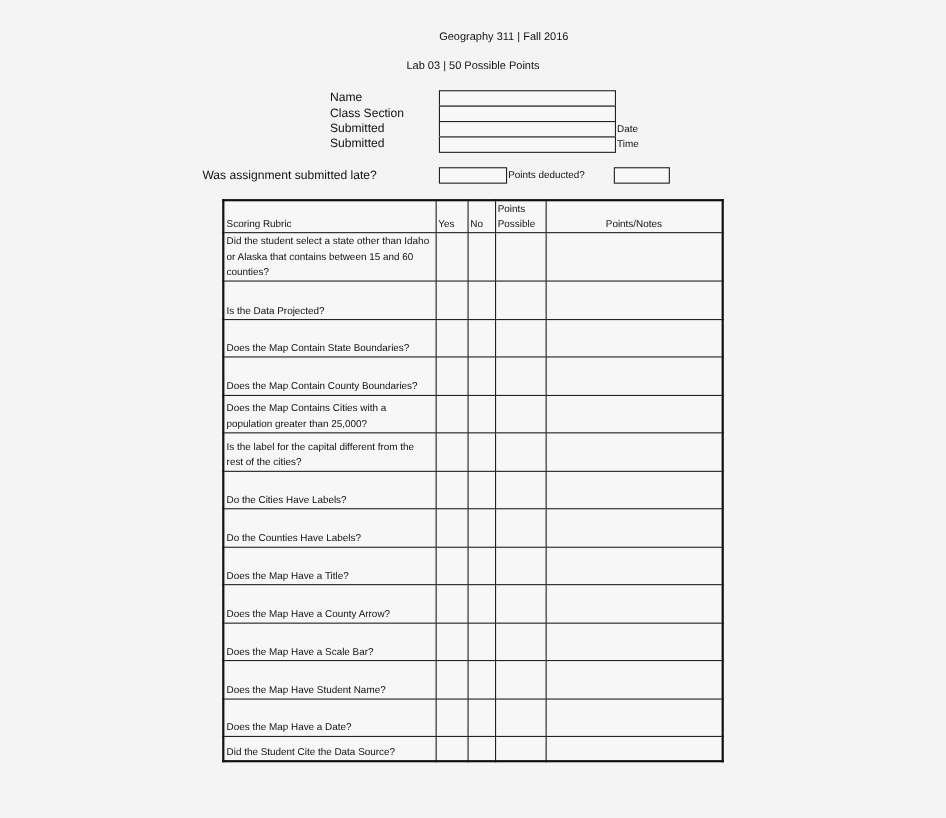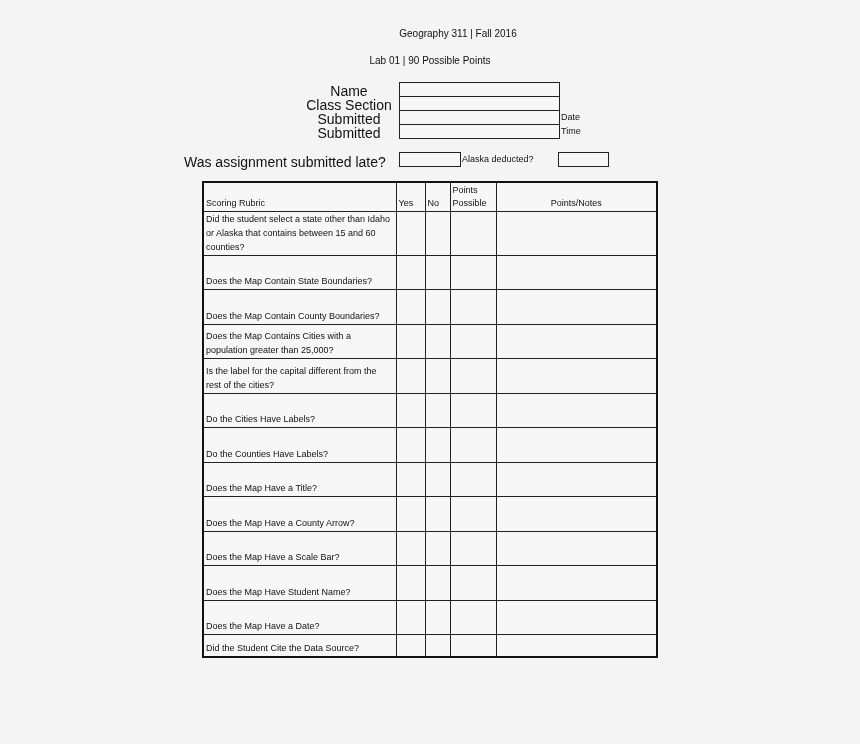--- a/index.html
+++ b/index.html
@@ -1,72 +1,79 @@
 <!DOCTYPE html>
 <html><head>
 <meta charset="utf-8">
 <style>
   html, body { margin:0; padding:0; }
   body { width:860px; height:744px; background:#f4f4f4; position:relative; overflow:hidden;
          font-family:"Liberation Sans", sans-serif; color:#111; }
   .abs { position:absolute; }
   .hdr { left:0; width:860px; text-align:center; font-size:10px; }
-  .lbl { font-size:14px; text-align:center; white-space:nowrap; }
+  .lbl { font-size:11px; text-align:left; white-space:nowrap; }
   .lbl-l { font-size:9px; text-align:left; white-space:nowrap; }
   .box { border:1px solid #222; background:#f7f7f7; box-sizing:border-box; }
   table.rubric { position:absolute; left:202px; top:181px; border-collapse:collapse;
                  border:2px solid #111; table-layout:fixed; width:456px; }
   table.rubric td { border:1.5px solid #222; font-size:9px; vertical-align:bottom;
                     padding:0 2px 1px 2px; line-height:14px; background:#f7f7f7; overflow:hidden; }
   .c0 { width:193px; } .c1 { width:29px; } .c2 { width:25px; } .c3 { width:46px; } .c4 { width:auto; }
   .center { text-align:center; }
 </style>
 </head>
 <body>
 
 <div class="abs hdr" style="top:28px;padding-left:28px;">Geography 311 | Fall 2016</div>
-<div class="abs hdr" style="top:55px;">Lab 01 | 90 Possible Points</div>
+<div class="abs hdr" style="top:55px;">Lab 03 | 50 Possible Points</div>
 
 <div class="abs lbl" style="left:300px; width:98px; top:83px;">Name</div>
 <div class="abs box" style="left:399px; top:82px; width:161px; height:15px;"></div>
 
 <div class="abs lbl" style="left:300px; width:98px; top:97px;">Class Section</div>
 <div class="abs box" style="left:399px; top:96px; width:161px; height:15px;"></div>
 
 <div class="abs lbl" style="left:300px; width:98px; top:111px;">Submitted</div>
 <div class="abs box" style="left:399px; top:110px; width:161px; height:15px;"></div>
 <div class="abs lbl-l" style="left:561px; top:112px;">Date</div>
 
 <div class="abs lbl" style="left:300px; width:98px; top:125px;">Submitted</div>
 <div class="abs box" style="left:399px; top:124px; width:161px; height:15px;"></div>
 <div class="abs lbl-l" style="left:561px; top:126px;">Time</div>
 
 <div class="abs lbl" style="left:184px; width:198px; top:154px;">Was assignment submitted late?</div>
 <div class="abs box" style="left:399px; top:152px; width:62px; height:15px;"></div>
-<div class="abs lbl-l" style="left:462px; top:154px;">Alaska deducted?</div>
+<div class="abs lbl-l" style="left:462px; top:154px;">Points deducted?</div>
 <div class="abs box" style="left:558px; top:152px; width:51px; height:15px;"></div>
 
 <table class="rubric">
   <colgroup>
       <col class="c0">
       <col class="c1">
       <col class="c2">
       <col class="c3">
       <col class="c4">
     </colgroup>
   <tbody>
       <tr style="height:29px;">
     <td>Scoring Rubric</td>
     <td>Yes</td>
     <td>No</td>
     <td style="line-height:13px;">Points Possible</td>
     <td class="center">Points/Notes</td>
   </tr>
   <tr style="height:43px;">
     <td>Did the student select a state other than Idaho or Alaska that contains between 15 and 60 counties?</td>
+    <td></td>
+        <td></td>
+    <td></td>
+        <td></td>
+  </tr>
+  <tr style="height:35px;">
+    <td>Is the Data Projected?</td>
     <td></td>
         <td></td>
     <td></td>
         <td></td>
   </tr>
   <tr style="height:34px;">
     <td>Does the Map Contain State Boundaries?</td>
     <td></td>
         <td></td>
     <td></td>

